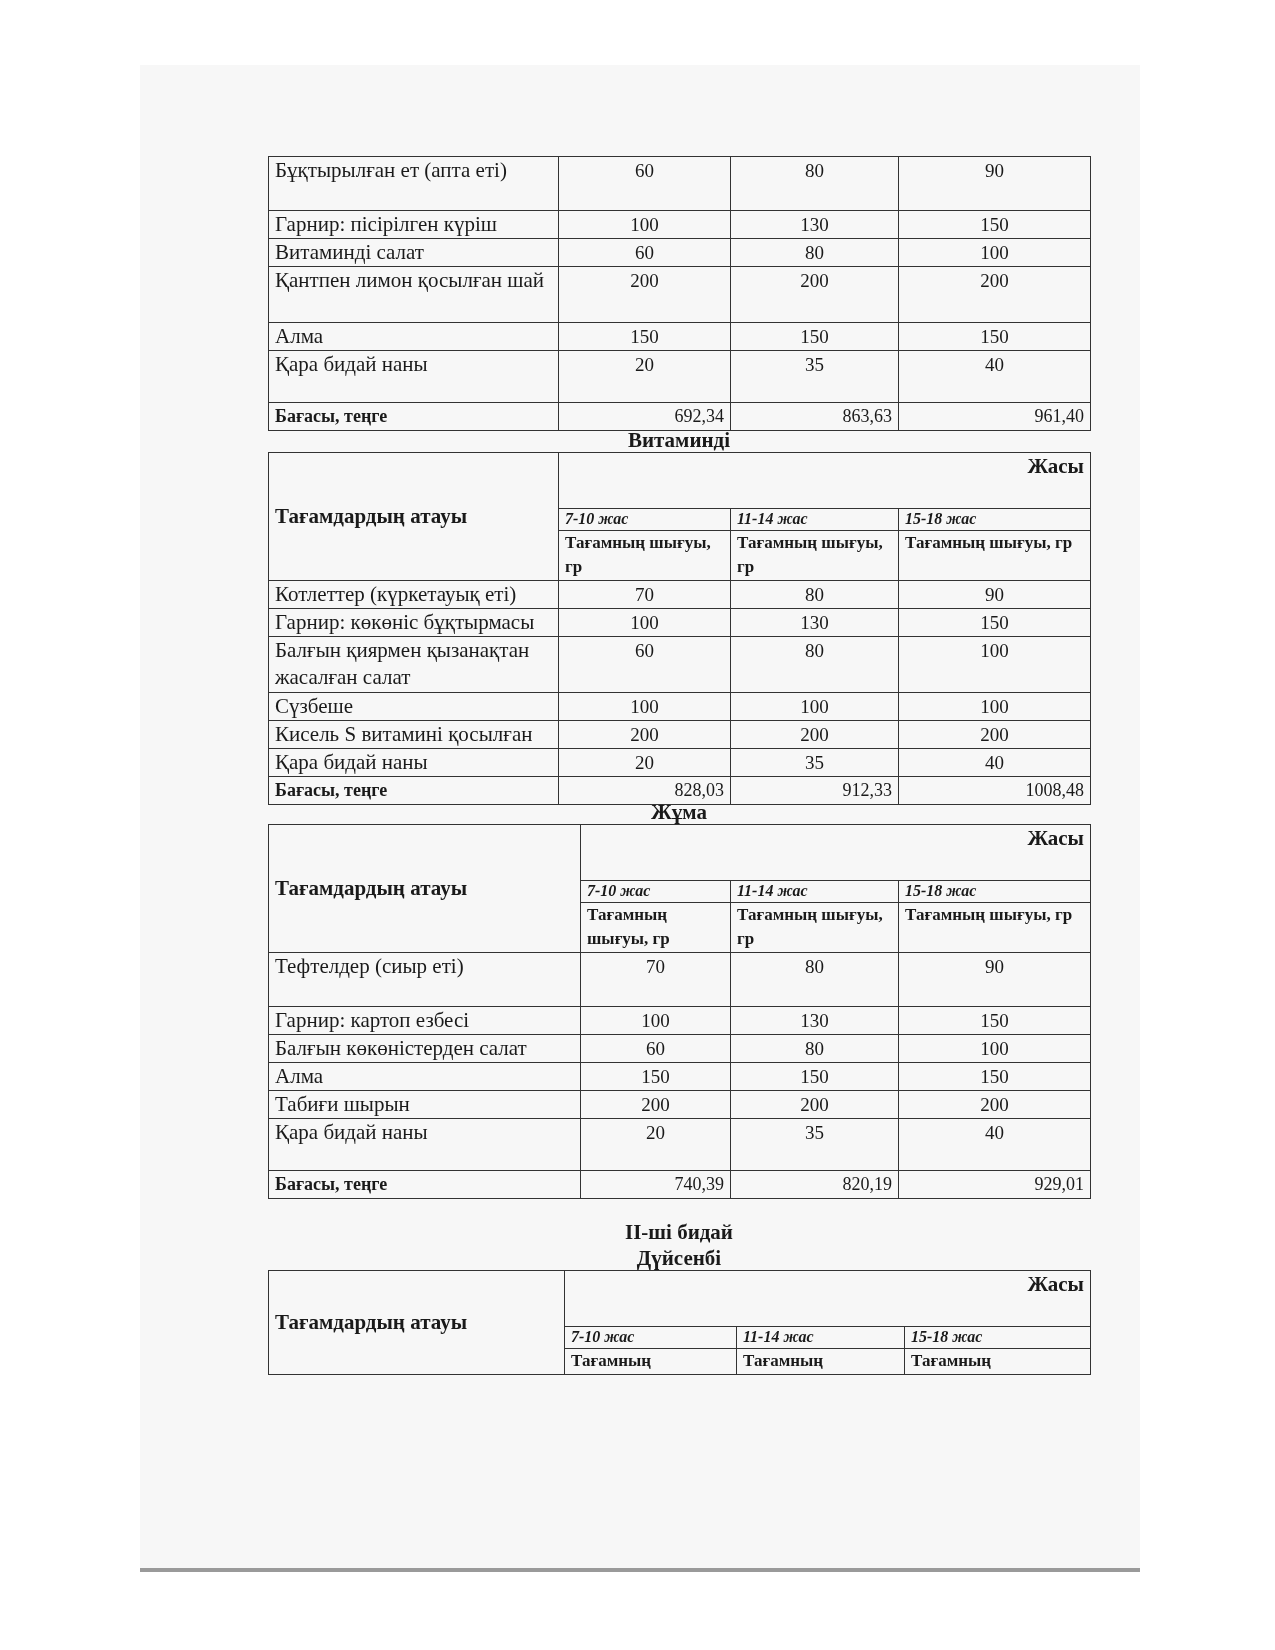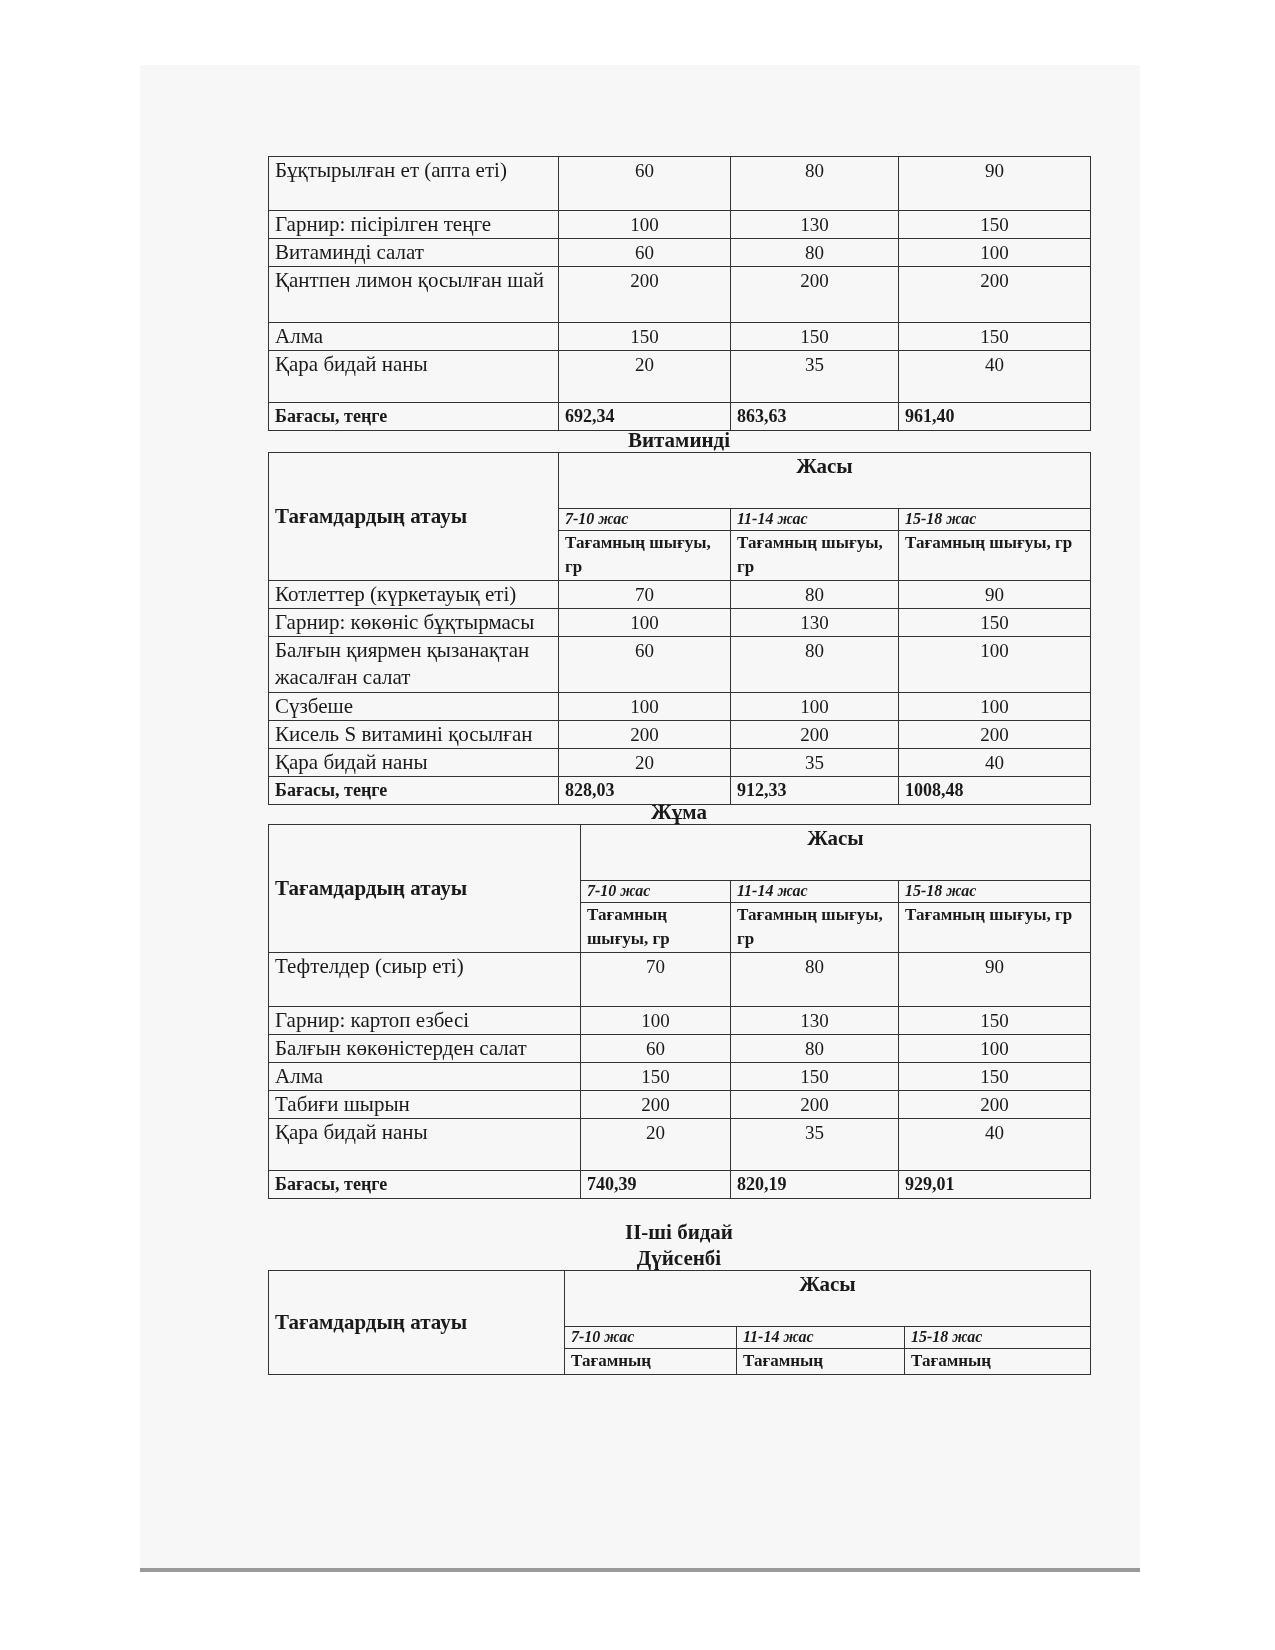--- a/index.html
+++ b/index.html
@@ -3,24 +3,24 @@
 <meta charset="utf-8">
 <style>
   html, body { margin:0; padding:0; }
   body { width:1275px; height:1650px; background:#ffffff; position:relative; overflow:hidden;
          font-family:"Liberation Serif", serif; color:#1a1a1a; }
   .page { position:absolute; left:140px; top:65px; width:1000px; height:1505px; background:#f7f7f7; }
   .page-shadow { position:absolute; left:140px; top:1568px; width:1000px; height:4px; background:#9a9a9a; }
   table { position:absolute; border-collapse:collapse; table-layout:fixed; left:268px; width:822px; }
   td { border:1.5px solid #333; padding:0 6px; vertical-align:top; font-size:21px; line-height:27px; }
   td.num { text-align:center; font-size:19px; }
-  td.tot { font-weight:bold; font-size:18px; text-align:left; vertical-align:bottom; }
+  td.tot { font-weight:normal; font-size:18px; text-align:right; vertical-align:bottom; }
   td.totl { font-weight:bold; font-size:18px; vertical-align:bottom; }
   td.hdr-name { font-weight:bold; font-size:21px; vertical-align:middle; }
-  td.hdr-jasy { font-weight:bold; font-size:21px; text-align:center; }
+  td.hdr-jasy { font-weight:bold; font-size:21px; text-align:right; }
   td.age { font-weight:bold; font-size:16px; line-height:20px;font-style:italic; }
   td.out { font-weight:bold; font-size:17px; line-height:24px; }
   .heading { position:absolute; left:268px; width:822px; text-align:center; font-weight:bold; font-size:21px; }
 </style>
 </head>
 <body>
 
 <div class="page"></div>
 <div class="page-shadow"></div>
 
@@ -32,21 +32,21 @@
       <col style="width:192px">
     </colgroup>
   <tbody>
       <tr style="height:54px">
     <td>Бұқтырылған ет (апта еті)</td>
     <td class="num">60</td>
     <td class="num">80</td>
     <td class="num">90</td>
   </tr>
   <tr style="height:27px">
-    <td>Гарнир: пісірілген теңге</td>
+    <td>Гарнир: пісірілген күріш</td>
     <td class="num">100</td>
     <td class="num">130</td>
     <td class="num">150</td>
   </tr>
   <tr style="height:28px">
     <td>Витаминді салат</td>
     <td class="num">60</td>
     <td class="num">80</td>
     <td class="num">100</td>
   </tr>

